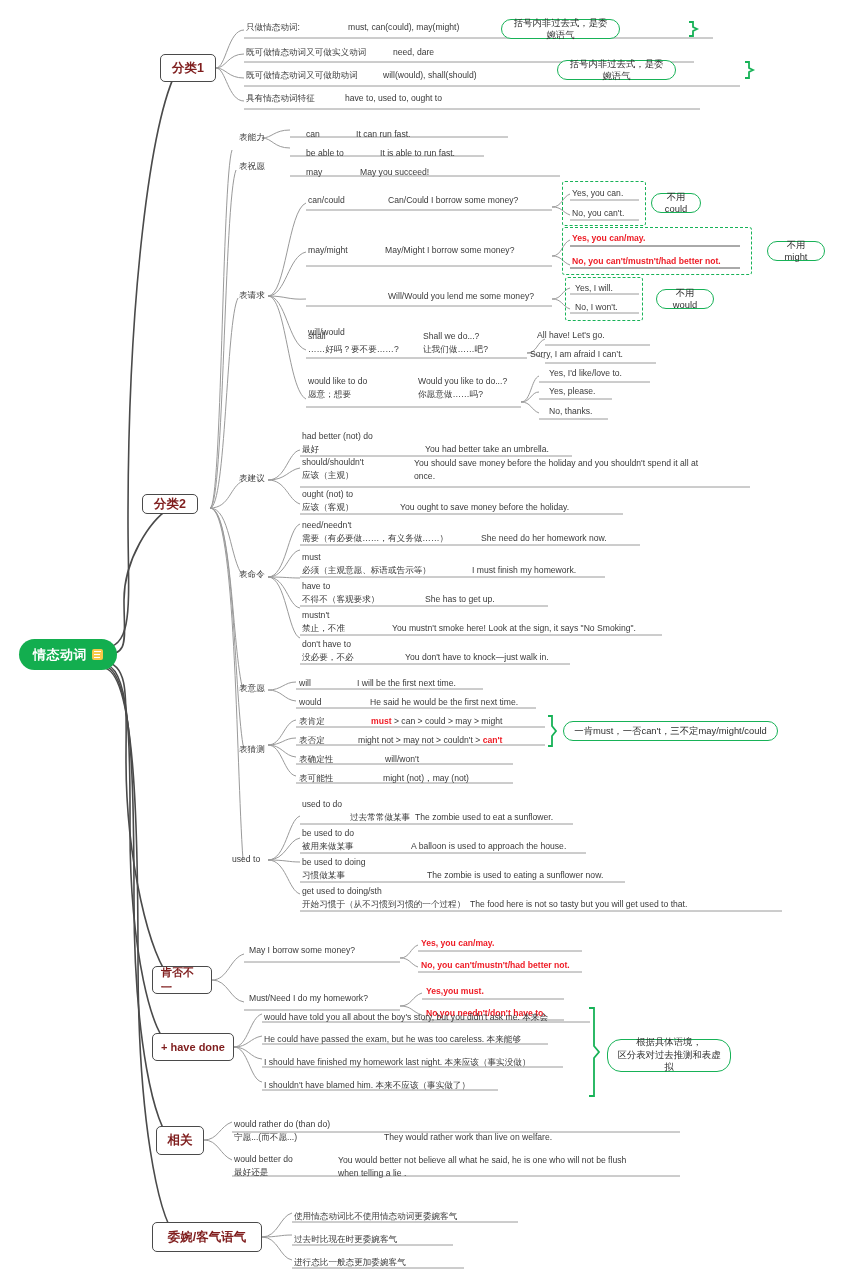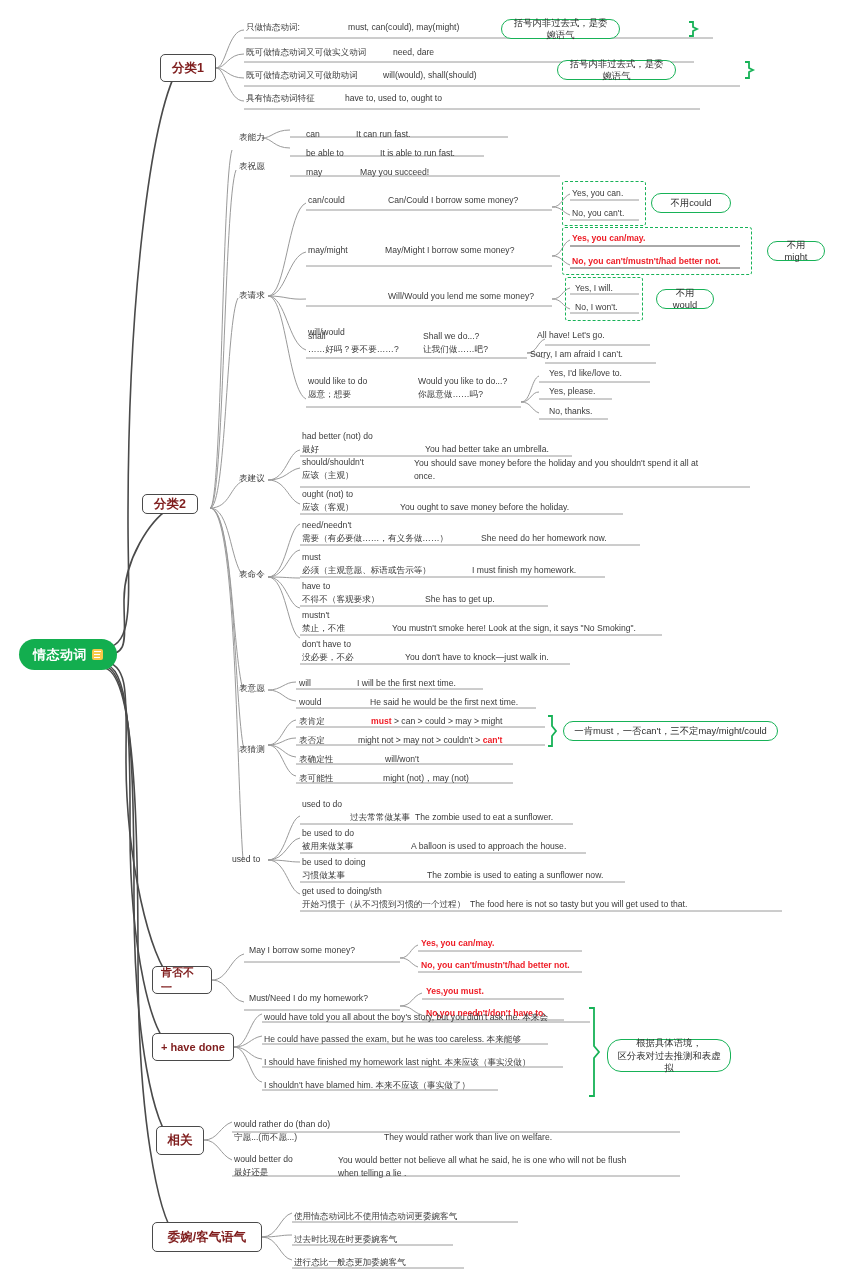--- a/index.html
+++ b/index.html
@@ -308,21 +308,21 @@
   <div class="node t9" style="left:306px;top:167px;">may</div>
   <div class="node t9" style="left:360px;top:167px;">May you succeed!</div>
 
   <div class="node t9" style="left:239px;top:290px;">表请求</div>
 
   <div class="node t9" style="left:308px;top:195px;">can/could</div>
   <div class="node t9" style="left:388px;top:195px;">Can/Could I borrow some money?</div>
   <div class="node t9" style="left:572px;top:188px;">Yes, you can.</div>
   <div class="node t9" style="left:572px;top:208px;">No, you can't.</div>
   <div class="dash" style="left:562px;top:181px;width:84px;height:45px;"></div>
-  <div class="pill" style="left:651px;top:193px;width:80px;height:20px;">
+  <div class="pill" style="left:651px;top:193px;width:50px;height:20px;">
     <span>不用could</span>
   </div>
 
   <div class="node t9" style="left:308px;top:245px;">may/might</div>
   <div class="node t9" style="left:385px;top:245px;">May/Might I borrow some money?</div>
   <div class="node t9 red" style="left:572px;top:233px;">Yes, you can/may.</div>
   <div class="node t9 red" style="left:572px;top:256px;">No, you can't/mustn't/had better not.</div>
   <div class="dash" style="left:562px;top:227px;width:190px;height:48px;"></div>
   <div class="pill" style="left:767px;top:241px;width:58px;height:20px;">
     <span>不用might</span>
@@ -427,21 +427,21 @@
   <div class="node t9 red" style="left:421px;top:938px;">Yes, you can/may.</div>
   <div class="node t9 red" style="left:421px;top:960px;">No, you can't/mustn't/had better not.</div>
   <div class="node t9" style="left:249px;top:993px;">Must/Need I do my homework?</div>
   <div class="node t9 red" style="left:426px;top:986px;">Yes,you must.</div>
   <div class="node t9 red" style="left:426px;top:1008px;">No,you needn't/don't have to.</div>
 
   <div class="node t9" style="left:264px;top:1012px;">would have told you all about the boy's story, but you didn't ask me. 本来会</div>
   <div class="node t9" style="left:264px;top:1034px;">He could have passed the exam, but he was too careless. 本来能够</div>
   <div class="node t9" style="left:264px;top:1057px;">I should have finished my homework last night. 本来应该（事实没做）</div>
   <div class="node t9" style="left:264px;top:1080px;">I shouldn't have blamed him. 本来不应该（事实做了）</div>
-  <div class="pill two" style="left:607px;top:1039px;width:124px;height:33px;flex-direction:column;gap:1px;">
+  <div class="pill two" style="left:607px;top:1039px;width:124px;height:33px;flex-direction:column;gap:1px;font-family:Liberation Serif, serif;">
     <span>根据具体语境，</span>
     <span>区分表对过去推测和表虚拟</span>
   </div>
 
   <div class="node t9" style="left:234px;top:1119px;">would rather do (than do)</div>
   <div class="node t9" style="left:234px;top:1132px;">宁愿...(而不愿...)</div>
   <div class="node t9" style="left:384px;top:1132px;">They would rather work than live on welfare.</div>
   <div class="node t9" style="left:234px;top:1154px;">would better do</div>
   <div class="node t9" style="left:234px;top:1167px;">最好还是</div>
   <div class="node t9" style="left:338px;top:1155px;">You would better not believe all what he said, he is one who will not be flush</div>

